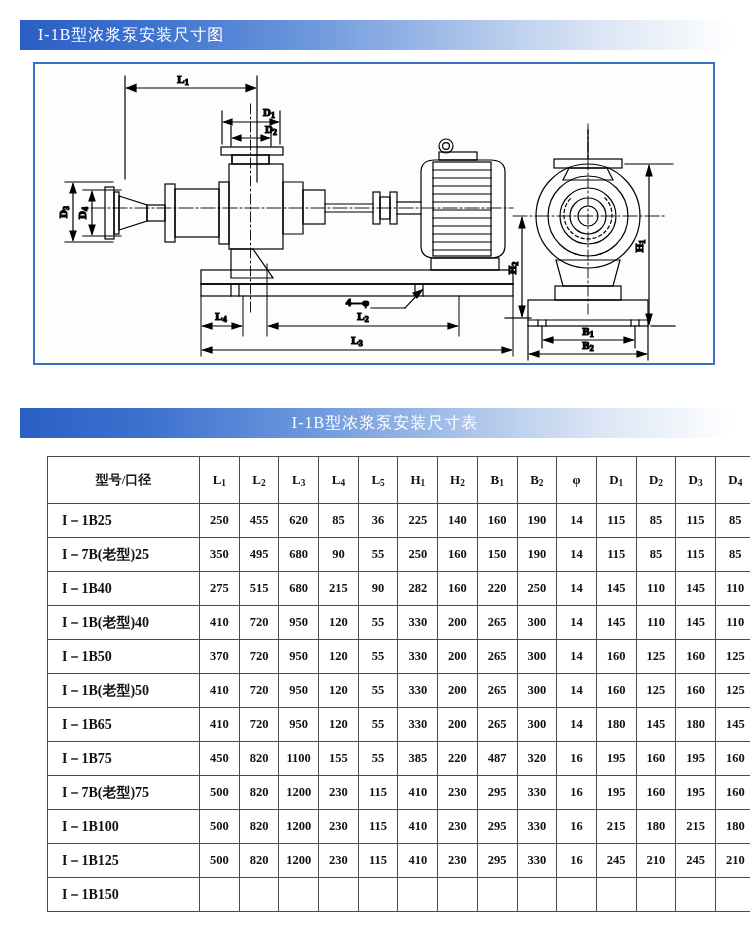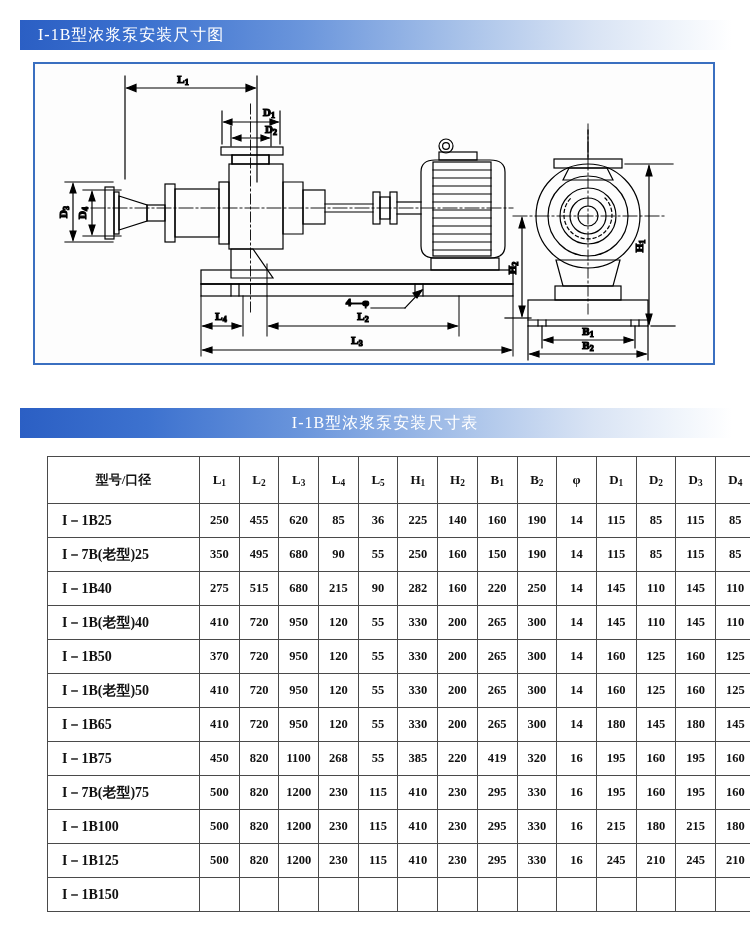--- a/index.html
+++ b/index.html
@@ -521,25 +521,25 @@
             <td>180</td>
             <td>145</td>
             <td>180</td>
             <td>145</td>
           </tr>
           <tr>
             <td class="model-cell">I－1B75</td>
             <td>450</td>
             <td>820</td>
             <td>1100</td>
-            <td>268</td>
+            <td>155</td>
             <td>55</td>
             <td>385</td>
             <td>220</td>
-            <td>419</td>
+            <td>487</td>
             <td>320</td>
             <td>16</td>
             <td>195</td>
             <td>160</td>
             <td>195</td>
             <td>160</td>
           </tr>
           <tr>
             <td class="model-cell">I－7B(老型)75</td>
             <td>500</td>

